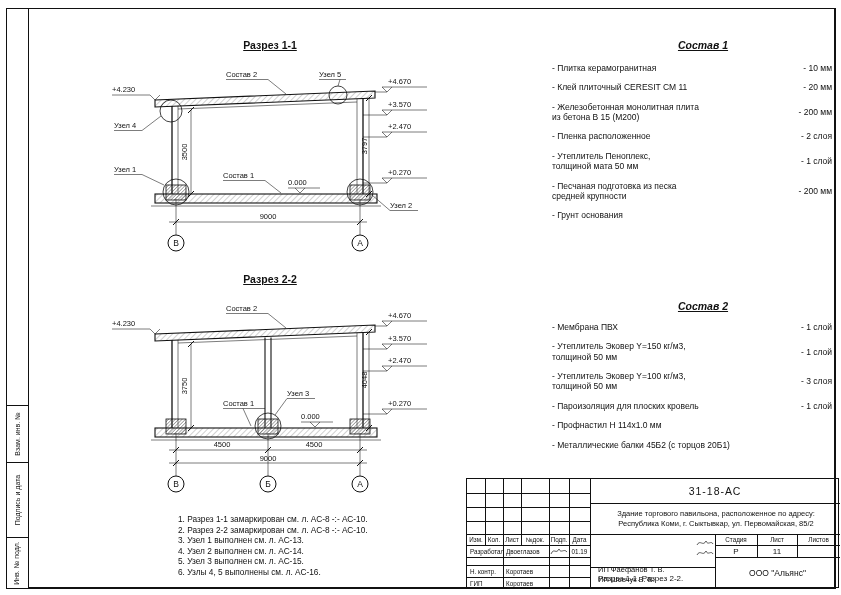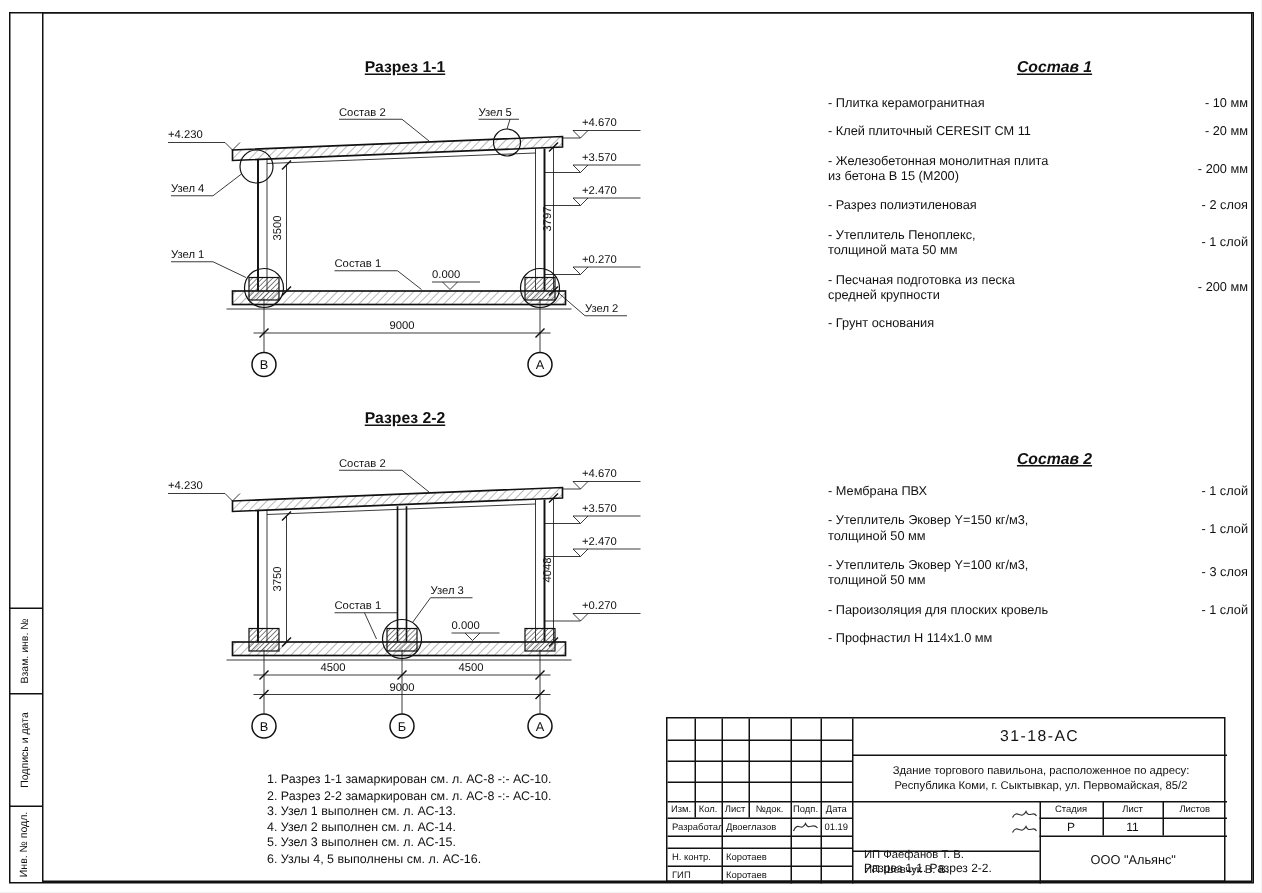--- a/index.html
+++ b/index.html
@@ -27,21 +27,21 @@
   .sec-svg { position:absolute; }
   svg text { font-family:"Liberation Sans", sans-serif; font-size:7.5px; fill:#111; }
   svg text.axis-letter { font-size:8.5px; }
   .thick { stroke:#111; stroke-width:1.3; }
   .med   { stroke:#111; stroke-width:1.1; }
   .thin  { stroke:#111; stroke-width:0.55; }
   .tick  { stroke:#111; stroke-width:1; }
   .node  { fill:none; stroke:#111; stroke-width:0.8; }
   .axisc { fill:none; stroke:#111; stroke-width:1; }
 
-  .tb { position:absolute; left:444px; top:478px; width:373px; height:110px; border:1.6px solid #111; }
+  .tb { position:absolute; left:466px; top:478px; width:373px; height:110px; border:1.6px solid #111; }
   .tb .vl { position:absolute; width:1px; background:#111; }
   .tb .hl { position:absolute; height:1px; background:#111; }
   .tb .cell { position:absolute; display:flex; align-items:center; justify-content:center;
               font-size:6.3px; text-align:center; overflow:hidden; }
   .tb .cell.left { justify-content:flex-start; padding-left:3px; text-align:left; }
   .tb .docnum { font-size:10.5px; letter-spacing:1px; }
   .tb .desc { font-size:7.5px; line-height:1.3; white-space:pre-line; align-items:center; }
   .tb .clients { font-size:7.5px; line-height:1.4; white-space:pre-line;margin-top:24px; }
   .tb .stitle { font-size:8px; }
   .tb .val { font-size:8px; }
@@ -311,21 +311,21 @@
     <div class="comp-item">
         <span class="comp-name">- Клей плиточный CERESIT СМ 11</span>
         <span class="comp-val">- 20 мм</span>
       </div>
     <div class="comp-item">
         <span class="comp-name">- Железобетонная  монолитная плита
 из бетона В 15 (М200)</span>
         <span class="comp-val">- 200 мм</span>
       </div>
     <div class="comp-item">
-        <span class="comp-name">- Разрез полиэтиленовая</span>
+        <span class="comp-name">- Пленка расположенное</span>
         <span class="comp-val">- 2 слоя</span>
       </div>
     <div class="comp-item">
         <span class="comp-name">- Утеплитель Пеноплекс,
 толщиной мата 50 мм</span>
         <span class="comp-val">- 1 слой</span>
       </div>
     <div class="comp-item">
         <span class="comp-name">- Песчаная подготовка из песка
 средней крупности</span>
@@ -352,20 +352,24 @@
         <span class="comp-name">- Утеплитель Эковер Y=100 кг/м3,
 толщиной 50 мм</span>
         <span class="comp-val">- 3 слоя</span>
       </div>
     <div class="comp-item">
         <span class="comp-name">- Пароизоляция для плоских кровель</span>
         <span class="comp-val">- 1 слой</span>
       </div>
     <div class="comp-item">
         <span class="comp-name">- Профнастил Н 114х1.0 мм</span>
+        <span class="comp-val"></span>
+      </div>
+    <div class="comp-item">
+        <span class="comp-name">- Металлические балки 45Б2 (с торцов 20Б1)</span>
         <span class="comp-val"></span>
       </div>
   </div>
 
   <div class="tb">
 
     <div class="vl" style="left:18px; top:0; height:66px"></div>
     <div class="vl" style="left:36px; top:0; height:110px"></div>
     <div class="vl" style="left:54px; top:0; height:66px"></div>
     <div class="vl" style="left:82px; top:0; height:110px"></div>

